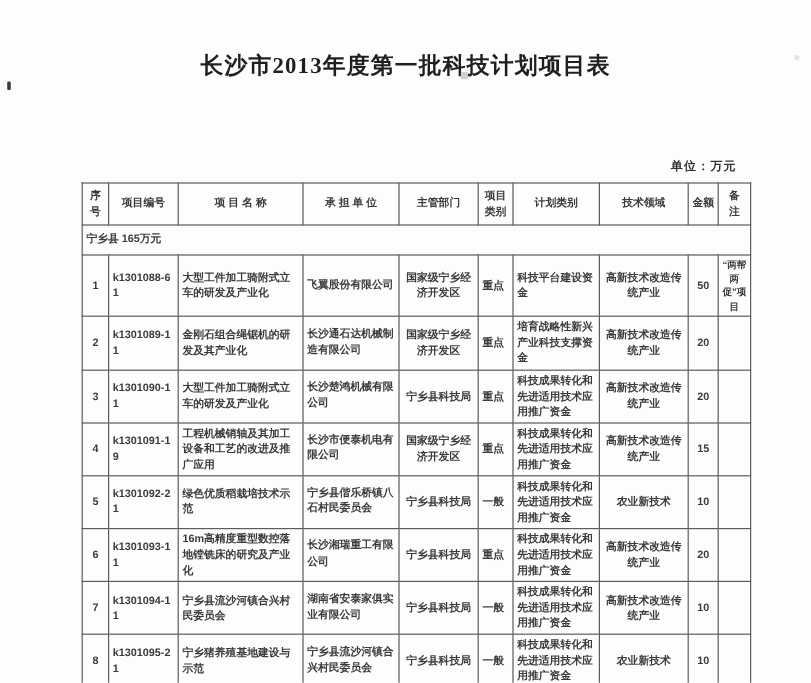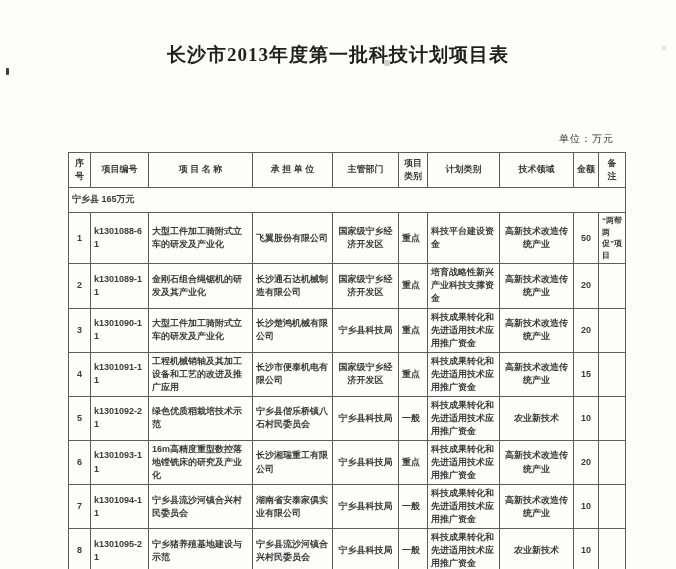--- a/index.html
+++ b/index.html
@@ -10,47 +10,47 @@
     color:#3a3a3a;
   }
   .page{width:676px;height:569px;position:relative;}
   .title{
     margin-top:42px;text-align:center;
     font-family:"Liberation Serif","DejaVu Serif",serif;
     font-size:19px;font-weight:bold;color:#1f1f1f;letter-spacing:1px;
   }
   .unit-note{
     position:absolute;top:90px;right:62px;
-    font-size:10px;font-weight:normal;color:#333;
+    font-size:10px;font-weight:bold;color:#333;
     font-family:"Liberation Serif","DejaVu Serif",serif;
     letter-spacing:1px;
   }
   table.main{
     position:absolute;left:68px;top:110px;
     border-collapse:collapse;table-layout:fixed;width:557px;
     font-size:9px;font-weight:bold;color:#3b3b3b;
   }
   table.main td,table.main th{
     border:1px solid #5c5c5c;
     padding:2px 3px;vertical-align:middle;
     line-height:1.45;word-break:break-all;
   }
   table.main th{font-size:9px;text-align:center;font-weight:bold;height:30px;}
   tr.section-row td{height:20px;text-align:left;border-left:1px solid #5c5c5c;border-right:1px solid #5c5c5c;margin-top:47px;}
   tr.data-row td{height:35px;}
   .c-seq{text-align:center;}
   .c-code{text-align:left;letter-spacing:0;}
   .c-name{text-align:left;}
-  .c-unit{text-align:left;}
+  .c-unit{text-align:left;font-family:Liberation Mono, monospace;}
   .c-dept{text-align:center;}
   .c-cat{text-align:left;}
   .c-plan{text-align:left;}
   .c-field{text-align:center;}
   .c-amount{text-align:center;}
-  .c-remark{font-size:8px;padding:1px;}
+  .c-remark{text-align:center;font-size:8px;padding:1px;}
   .speck{position:absolute;background:#6a6a6a;border-radius:1px;}
   .speck.s1{left:6px;top:26px;width:3px;height:7px;background:#3c3c3c;}
   .speck.s2{left:384px;top:18px;width:6px;height:6px;background:#cfcfcf;}
   .speck.s3{left:662px;top:4px;width:4px;height:4px;background:#e4e4e2;}
 </style>
 </head>
 <body>
 
 <div class="page">
 
@@ -127,21 +127,21 @@
     <td class="c-dept">宁乡县科技局</td>
     <td class="c-cat">重点</td>
     <td class="c-plan">科技成果转化和先进适用技术应用推广资金</td>
     <td class="c-field">高新技术改造传统产业</td>
     <td class="c-amount">20</td>
     <td class="c-remark"></td>
   </tr>
 
   <tr class="data-row">
     <td class="c-seq">4</td>
-    <td class="c-code">k1301091-11</td>
+    <td class="c-code">k1301091-19</td>
     <td class="c-name">工程机械销轴及其加工设备和工艺的改进及推广应用</td>
     <td class="c-unit">长沙市便泰机电有限公司</td>
     <td class="c-dept">国家级宁乡经济开发区</td>
     <td class="c-cat">重点</td>
     <td class="c-plan">科技成果转化和先进适用技术应用推广资金</td>
     <td class="c-field">高新技术改造传统产业</td>
     <td class="c-amount">15</td>
     <td class="c-remark"></td>
   </tr>
 

